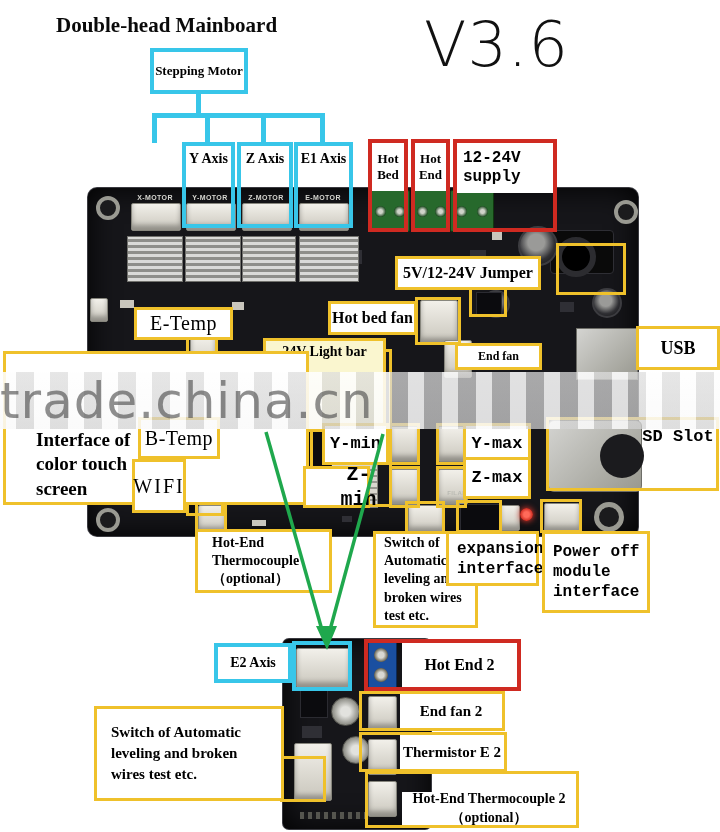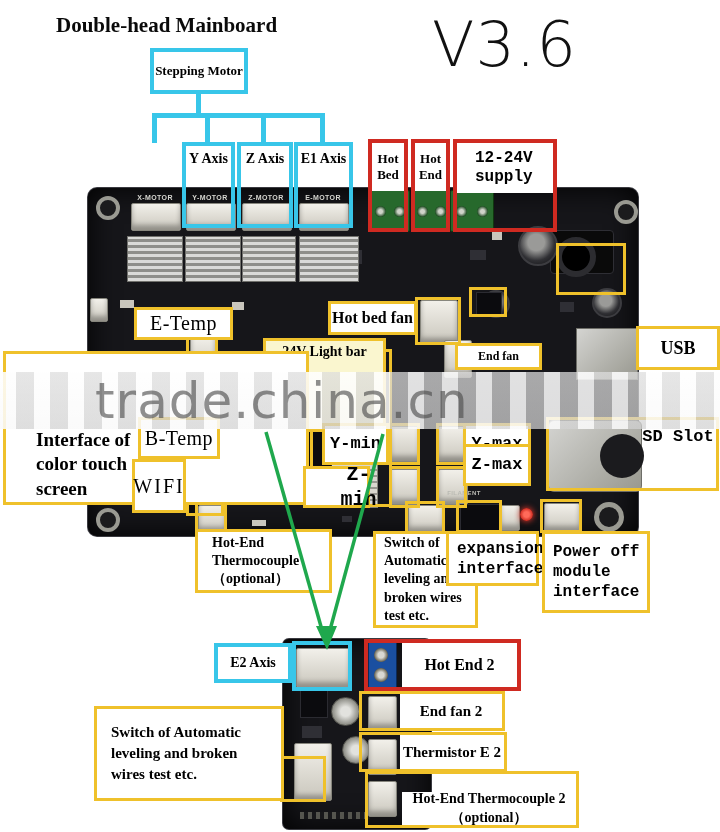--- a/index.html
+++ b/index.html
@@ -33,24 +33,24 @@
   .cap{border-radius:50%;background:radial-gradient(circle at 45% 40%,#9a9a98 0 28%,#303034 62%,#0b0b0d);border:2px solid #3c3c40;}
   .chipDark{background:#0b0b0e;border:1px solid #2b2b31;}
   .metal{background:linear-gradient(135deg,#d4d4d1,#98988f);border:1px solid #6e6e68;}
   .bit{position:absolute;z-index:9;}
   .silk{position:absolute;color:#d6d6d0;font:bold 7px "Liberation Sans","DejaVu Sans",sans-serif;
         letter-spacing:.4px;z-index:11;text-align:center;}
   
   .wm{position:absolute;left:0;top:372px;width:720px;height:57px;z-index:40;overflow:hidden;
       background:repeating-linear-gradient(90deg,rgba(255,255,255,.72) 0 16px,rgba(198,198,198,.42) 16px 34px),
                  linear-gradient(rgba(252,252,252,.55),rgba(226,226,226,.55));}
-  .wm span{display:block;padding-left:95px;line-height:56px;font:400 50px "DejaVu Sans","Liberation Sans",sans-serif;
+  .wm span{display:block;line-height:56px;font:400 50px "DejaVu Sans","Liberation Sans",sans-serif;
            color:rgba(75,75,75,.62);letter-spacing:1px;filter:blur(.4px);}
   .title{position:absolute;left:56px;top:13px;font:bold 21px "Liberation Serif","DejaVu Serif",serif;color:#0a0a0a;z-index:5;}
-  .ver{position:absolute;left:424px;top:8px;font:300 62px "DejaVu Sans","Liberation Sans",sans-serif;color:#111;z-index:5;letter-spacing:1px;margin-left:8px;}
+  .ver{position:absolute;left:424px;top:8px;font:300 62px "DejaVu Sans","Liberation Sans",sans-serif;color:#111;z-index:5;letter-spacing:1px;}
   svg.arrows{position:absolute;left:0;top:0;z-index:45;pointer-events:none;}
   svg.arrows line{stroke:var(--arrow_green);stroke-width:3.5;}
   svg.arrows polygon{fill:var(--arrow_green);}
 </style>
 </head>
 <body>
 
 <div id="scene">
 
   <div class="title">Double-head Mainboard</div>
@@ -179,24 +179,25 @@
 
   <div class="co out rd" style="left:368px;top:139px;width:40px;height:93px;">
     <div class="strip" style="height:48px;font-size:13px;">Hot
 Bed</div>
   </div>
   <div class="co out rd" style="left:411px;top:139px;width:39px;height:93px;">
     <div class="strip" style="height:48px;font-size:13px;">Hot
 End</div>
   </div>
   <div class="co out rd mono" style="left:453px;top:139px;width:104px;height:93px;">
-    <div class="strip" style="height:50px;font-size:16px;justify-content:flex-start;text-align:left;padding-left:18px;">12-24V
+    <div class="strip" style="height:50px;font-size:16px;justify-content:flex-start;text-align:left;padding-left:6px;">12-24V
 supply</div>
   </div>
 
+  <div class="co" style="left:395px;top:256px;width:146px;height:34px;font-size:16px;">5V/12-24V Jumper</div>
   <div class="co out" style="left:469px;top:287px;width:38px;height:30px;"></div>
 
   <div class="co out" style="left:556px;top:243px;width:70px;height:52px;"></div>
 
   <div class="co sun" style="left:134px;top:307px;width:99px;height:33px;">E-Temp</div>
   <div class="co out" style="left:186px;top:332px;width:32px;height:44px;"></div>
 
   <div class="co" style="left:328px;top:301px;width:89px;height:34px;font-size:16px;">Hot bed fan</div>
   <div class="co out" style="left:415px;top:297px;width:46px;height:48px;"></div>
 
@@ -213,21 +214,21 @@
 
   <div class="co sun" style="left:138px;top:417px;width:82px;height:42px;">B-Temp</div>
   <div class="co out" style="left:220px;top:415px;width:44px;height:46px;"></div>
 
   <div class="co sun" style="left:132px;top:459px;width:54px;height:54px;letter-spacing:2px;">WIFI</div>
   <div class="co out" style="left:186px;top:454px;width:38px;height:62px;"></div>
 
   <div class="co mono" style="left:322px;top:423px;width:67px;height:42px;font-size:17px;">Y-min</div>
   <div class="co mono" style="left:303px;top:466px;width:67px;height:42px;font-size:20px;padding-left:44px;">Z-min</div>
   <div class="co mono" style="left:463px;top:423px;width:68px;height:42px;font-size:17px;">Y-max</div>
-  <div class="co mono" style="left:463px;top:444px;width:68px;height:42px;font-size:17px;">Z-max</div>
+  <div class="co mono" style="left:463px;top:457px;width:68px;height:42px;font-size:17px;">Z-max</div>
   <div class="co out" style="left:389px;top:423px;width:31px;height:42px;"></div>
   <div class="co out" style="left:436px;top:423px;width:31px;height:42px;"></div>
   <div class="co out" style="left:389px;top:466px;width:31px;height:42px;"></div>
   <div class="co out" style="left:436px;top:466px;width:31px;height:42px;"></div>
 
   <div class="co out" style="left:546px;top:417px;width:173px;height:74px;"></div>
   <div class="co mono" style="left:638px;top:424px;width:80px;height:26px;border:none;background:transparent;font-size:17px;">SD Slot</div>
 
   <div class="co" style="left:195px;top:529px;width:137px;height:64px;font-size:14px;justify-content:flex-start;text-align:left;padding-left:14px;line-height:1.3;">Hot-End
 Thermocouple

